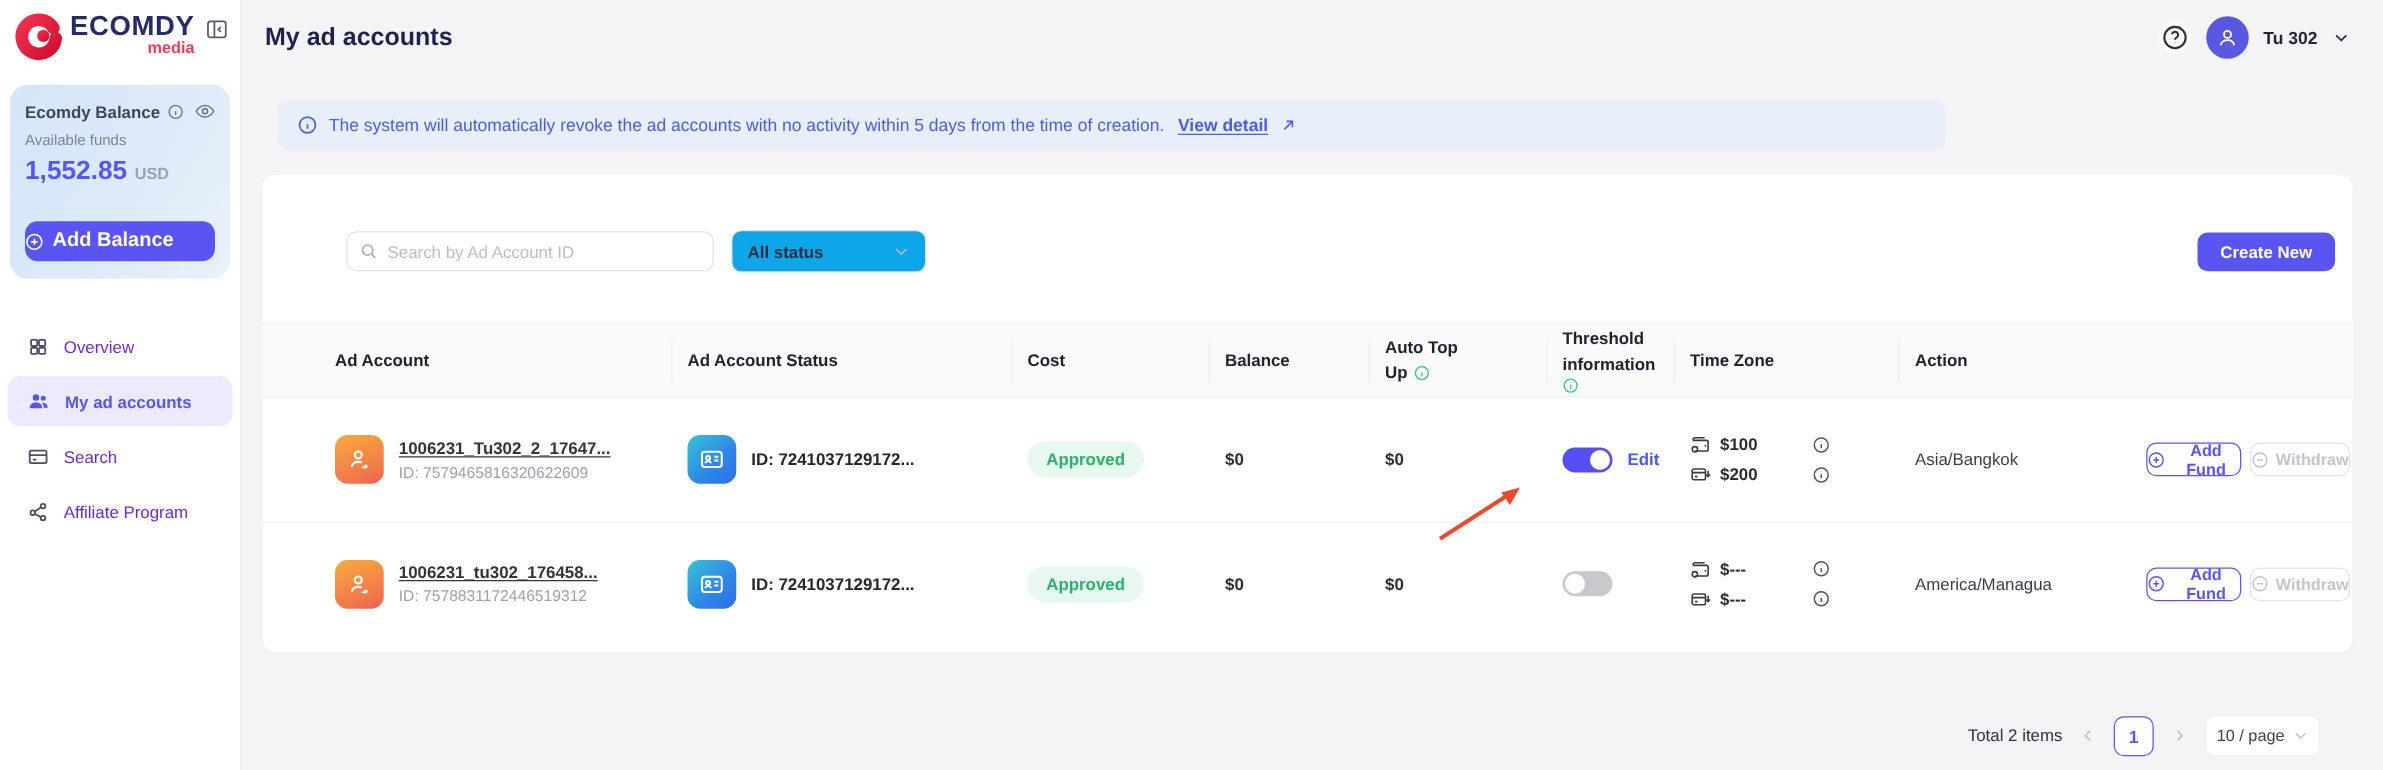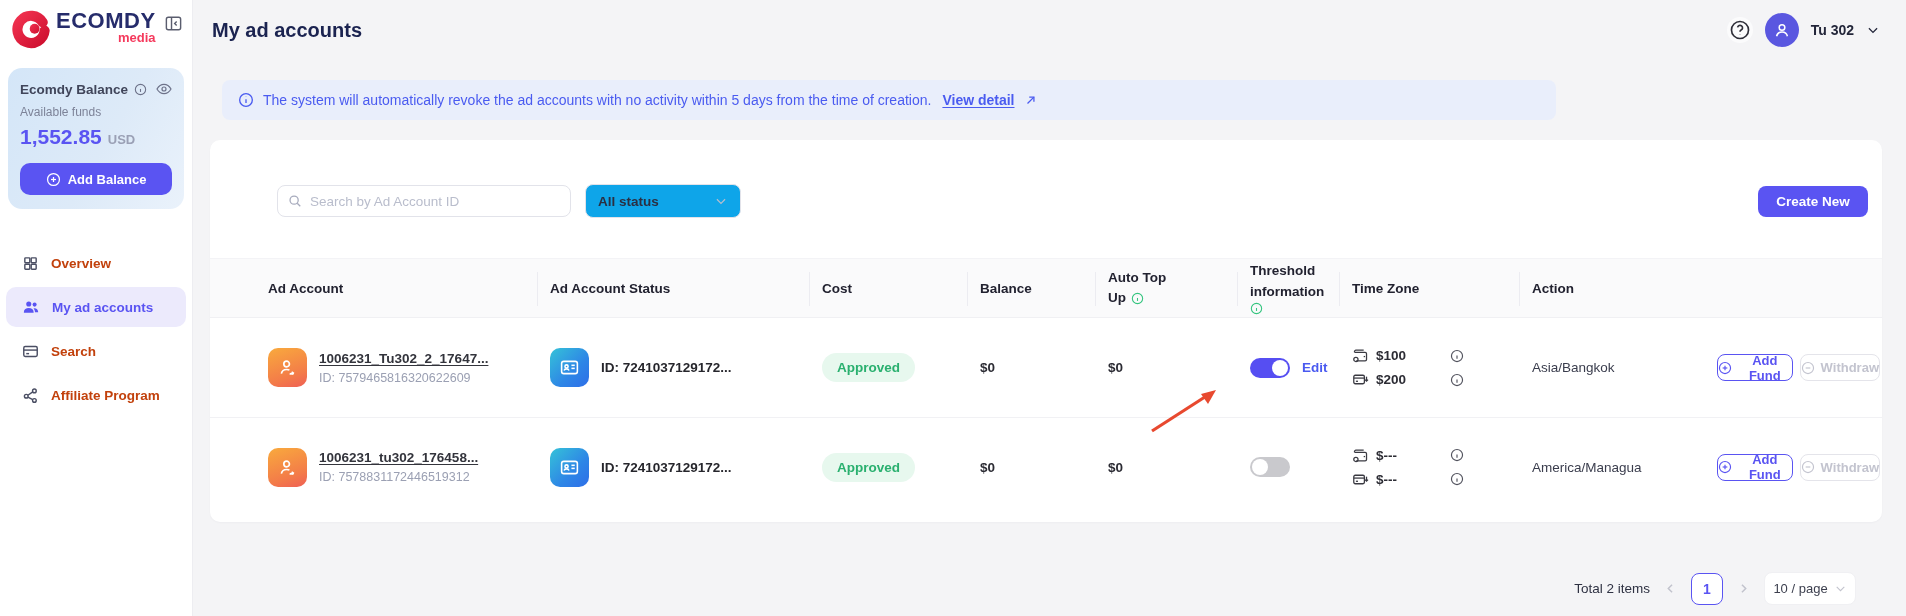--- a/index.html
+++ b/index.html
@@ -26,31 +26,31 @@
     background:linear-gradient(120deg,#d4e6f8 0%,#ddeaf8 55%,#eaf2fb 100%);
   }
   .bc-title-row { display:flex; align-items:center; gap:6px; }
   .bc-title { font-size:13.5px; font-weight:700; color:#40455a; }
   .bc-eye { margin-left:auto; }
   .bc-sub { font-size:12px; color:#7d8398; margin-top:8px; }
   .bc-amount-row { display:flex; align-items:baseline; gap:6px; margin-top:6px; }
   .bc-amount { font-size:21px; font-weight:800; color:#5a54f2; }
   .bc-currency { font-size:13px; font-weight:600; color:#9aa0b5; }
   .add-balance-btn {
-    margin-top:14px; width:100%; height:32px; border:none; border-radius:10px;
-    background:#5a54f2; color:#fff; font-size:13px; font-weight:700;
-    display:flex; align-items:center; justify-content:center; gap:7px; cursor:pointer;
+    margin-top:28px; width:100%; height:32px; border:none; border-radius:10px;
+    background:#5a54f2; color:#fff; font-size:16px; font-weight:700;
+    display:flex; align-items:center; gap:7px; cursor:pointer;
     font-family:"Liberation Sans", sans-serif;
   }
 
   .menu { margin-top:34px; padding:0 6px; }
   .menu-item {
     height:40px; display:flex; align-items:center; gap:12px; padding-left:16px;
     border-radius:10px; margin-bottom:4px; cursor:pointer;
-    font-size:13.5px; color:#c2410c; font-weight:700;
+    font-size:13.5px; color:#6d28d9; font-weight:400;
   }
   .menu-item .mi-icon { color:#4a4e63; }
   .menu-item.active { background:#eceafc; color:#5a54f2; font-weight:700; }
   .menu-item.active .mi-icon { color:#5a54f2; }
 
   
   .main { flex:1; display:flex; flex-direction:column; }
   .topbar { height:60px; display:flex; align-items:center; padding:0 26px 0 19px; }
   .page-title { font-size:20px; font-weight:800; color:#1b2350; }
   .topbar-right { margin-left:auto; display:flex; align-items:center; gap:12px; }

